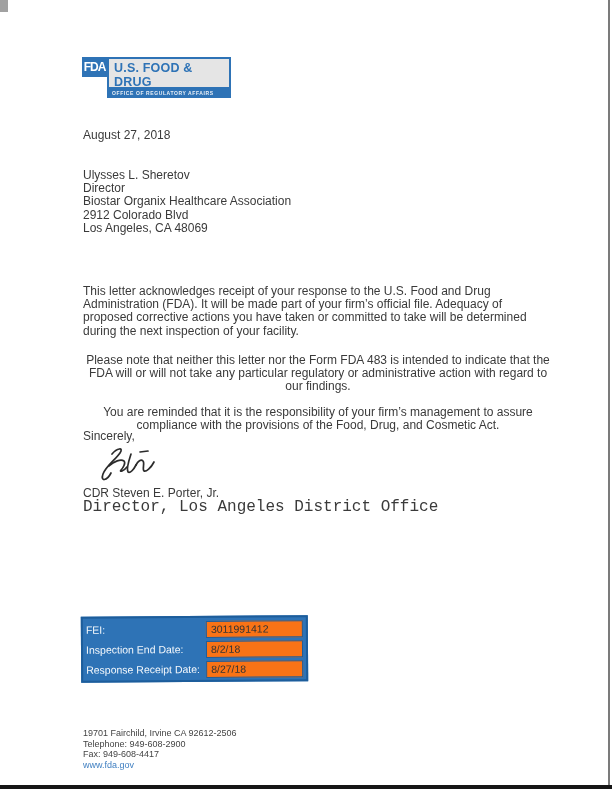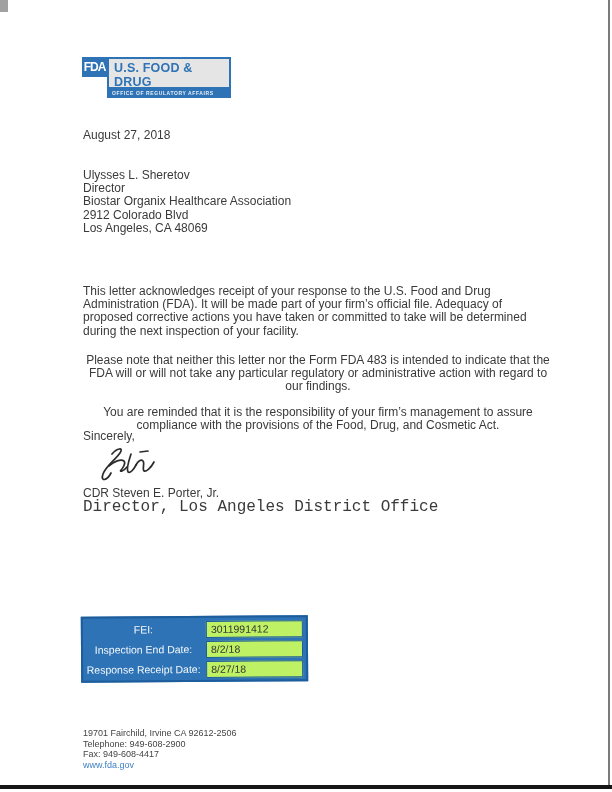--- a/index.html
+++ b/index.html
@@ -55,24 +55,24 @@
 
   
   .info-table{
     position:absolute;left:81px;top:616px;width:227px;height:66px;
     background:var(--logo_blue);border:2px solid var(--border_blue);
     padding:2px 3px;display:flex;flex-direction:column;justify-content:space-between;
     transform:rotate(-0.4deg);
   }
   .info-row{display:flex;align-items:center;height:18px;}
   .info-label{
-    flex:1;text-align:center;color:#f4f8fc;font-size:10.5px;padding-right:5px;white-space:nowrap;
+    flex:1;text-align:left;color:#f4f8fc;font-size:10.5px;padding-right:5px;white-space:nowrap;
   }
   .info-value{
-    width:97px;height:17px;background:#bef264;border:1px solid var(--border_blue);
+    width:97px;height:17px;background:#f97316;border:1px solid var(--border_blue);
     color:#333;font-size:10.5px;line-height:15px;padding-left:4px;white-space:nowrap;overflow:hidden;
   }
 
   .footer{position:absolute;left:83px;top:708px;font-size:9px;line-height:10.5px;color:#444;margin-top:20px;}
   .footer .link{color:var(--link_blue);}
 </style>
 </head>
 <body>
 
 <div class="page">

